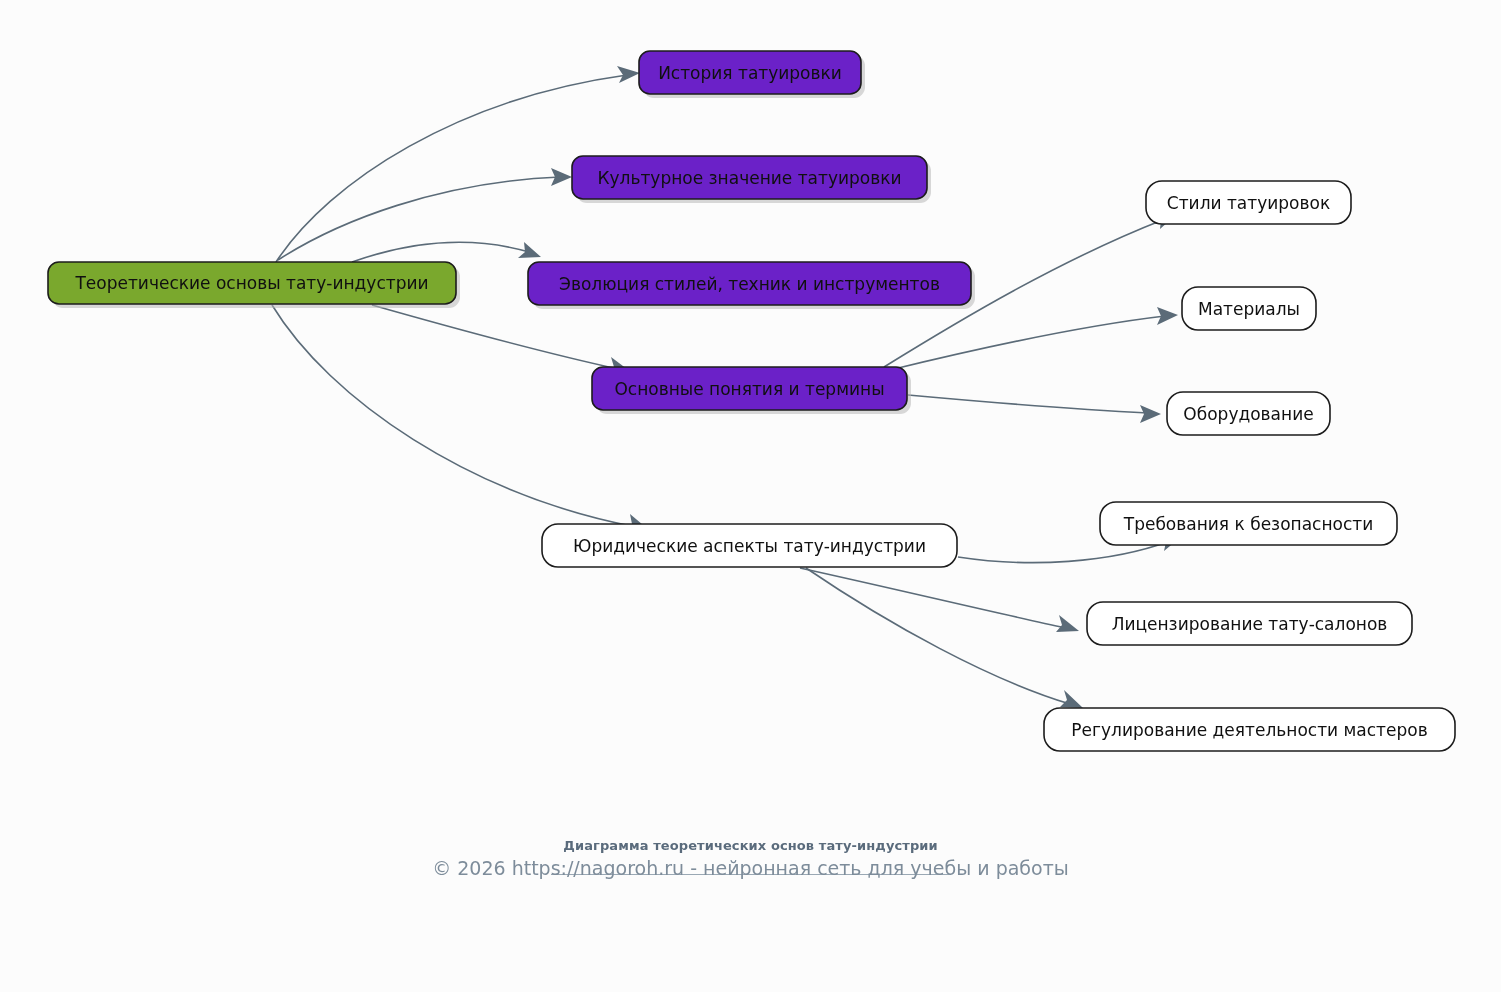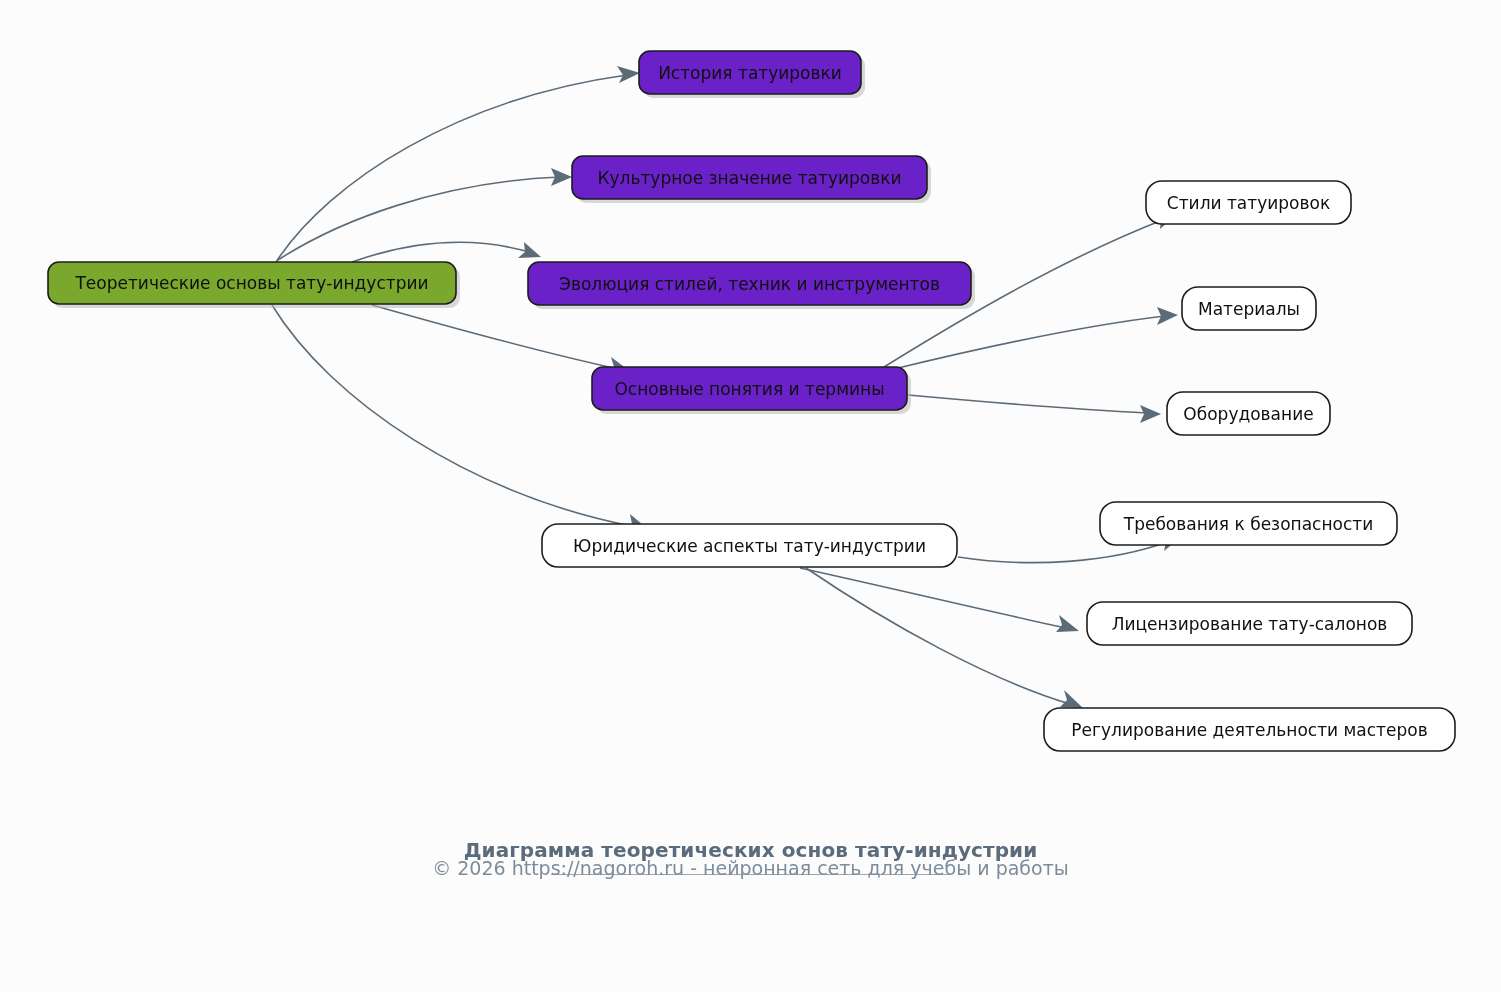--- a/index.html
+++ b/index.html
@@ -64,21 +64,21 @@
     dominant-baseline: middle;
     text-anchor: middle;
     pointer-events: none;
   }
   .caption-title {
     position: absolute;
     left: 0;
     width: 1501px;
     text-align: center;
     font-family: "DejaVu Sans", "Liberation Sans", sans-serif;
-    font-size: 20px;
+    font-size: 13px;
     font-weight: bold;
     color: #5a6b7c;
     letter-spacing: 0.1px;
   }
   .caption-rule {
     position: absolute;
     height: 1px;
     background: #9aa8b4;
   }
   .caption-footer {

